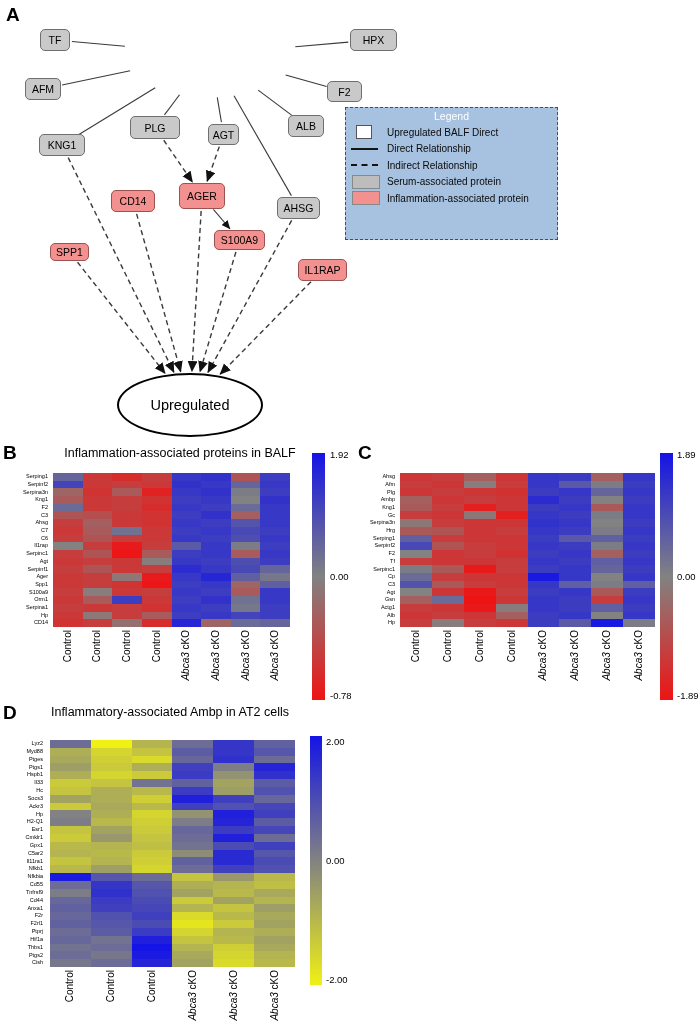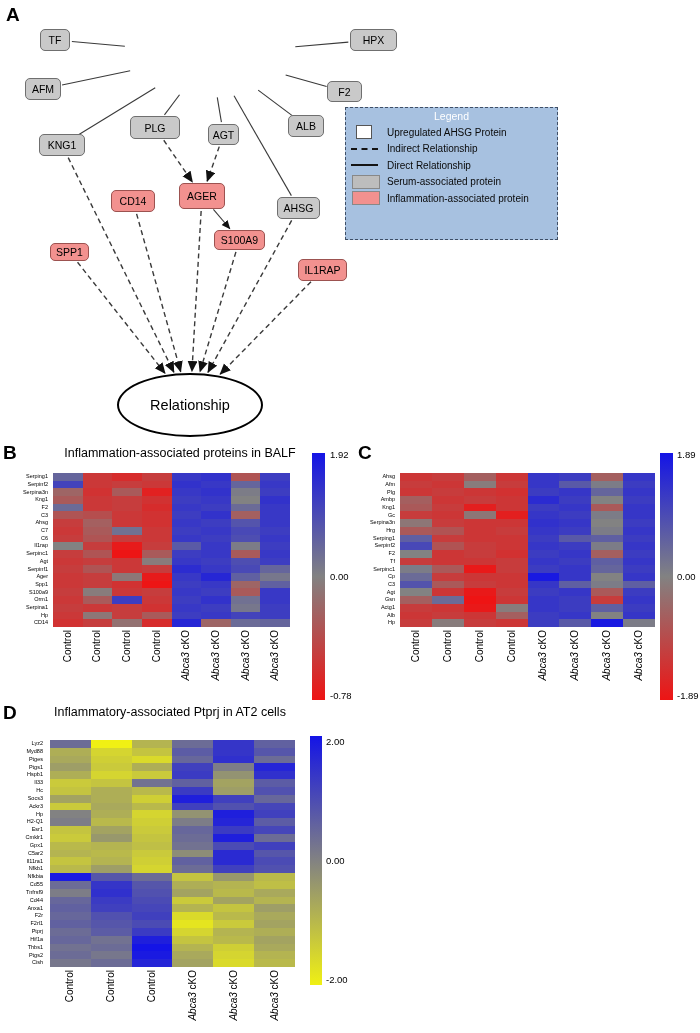--- a/index.html
+++ b/index.html
@@ -98,41 +98,41 @@
         <line x1="213.38223289666809" y1="209.3551532654239" x2="229.91417449970942" y2="228.7526314129924" stroke="#3a3a3a" stroke-width="1.1" marker-end="url(#arrh)"></line>
         <line x1="68.20006025712844" y1="157.59387239729213" x2="173.8975329952566" y2="372.2918638966149" stroke="#3a3a3a" stroke-width="1.4" stroke-dasharray="5,3.5" marker-end="url(#arrh)"></line>
         <line x1="77.53556709264772" y1="262.2028362255195" x2="165.12958541650931" y2="373.4217972508376" stroke="#3a3a3a" stroke-width="1.4" stroke-dasharray="5,3.5" marker-end="url(#arrh)"></line>
         <line x1="136.59145251682608" y1="213.85361953390384" x2="180.7127223827919" y2="371.76132221209735" stroke="#3a3a3a" stroke-width="1.4" stroke-dasharray="5,3.5" marker-end="url(#arrh)"></line>
         <line x1="201.1392665826044" y1="210.99110701964014" x2="191.92280423921494" y2="371.51115950034" stroke="#3a3a3a" stroke-width="1.4" stroke-dasharray="5,3.5" marker-end="url(#arrh)"></line>
         <line x1="235.930456048122" y1="251.89847983959325" x2="199.9597853423985" y2="371.8007155253383" stroke="#3a3a3a" stroke-width="1.4" stroke-dasharray="5,3.5" marker-end="url(#arrh)"></line>
         <line x1="291.650939547913" y1="220.43562128166946" x2="207.90944796376067" y2="372.4823848031258" stroke="#3a3a3a" stroke-width="1.4" stroke-dasharray="5,3.5" marker-end="url(#arrh)"></line>
         <line x1="311.00388610251815" y1="281.7130217068683" x2="220.080371477312" y2="374.3520743438708" stroke="#3a3a3a" stroke-width="1.4" stroke-dasharray="5,3.5" marker-end="url(#arrh)"></line>
       </svg>
     <div class="panel-letter" id="letterA">A</div>
-    <div class="fn-ellipse" id="infEllipse">Relationship</div>
+    <div class="fn-ellipse" id="infEllipse">Upregulated</div>
 
     <div class="legend" id="legendBox" style="background: rgb(167, 193, 224);">
       <div class="legend-title">Legend</div>
       <div class="legend-row">
         <span class="li-icon">
             <span class="ic-box"></span>
           </span>
-        <span class="li-text">Upregulated AHSG Protein</span>
+        <span class="li-text">Upregulated BALF Direct</span>
+      </div>
+      <div class="legend-row">
+        <span class="li-icon">
+            <span class="ic-solid"></span>
+          </span>
+        <span class="li-text">Direct Relationship</span>
       </div>
       <div class="legend-row">
         <span class="li-icon">
             <span class="ic-dash"></span>
           </span>
         <span class="li-text">Indirect Relationship</span>
-      </div>
-      <div class="legend-row">
-        <span class="li-icon">
-            <span class="ic-solid"></span>
-          </span>
-        <span class="li-text">Direct Relationship</span>
       </div>
       <div class="legend-row">
         <span class="li-icon">
             <span class="ic-gray"></span>
           </span>
         <span class="li-text">Serum-associated protein</span>
       </div>
       <div class="legend-row">
         <span class="li-icon">
             <span class="ic-pink"></span>
@@ -583,21 +583,21 @@
       <div>
         <span><i>Abca3</i> cKO</span>
       </div>
     </div>
   <div class="colorbar" id="hmC-bar" style="background: linear-gradient(rgb(20, 20, 230), rgb(130, 130, 130), rgb(238, 20, 20));"></div>
   <span class="cb-label" id="hmC-max">1.89</span>
   <span class="cb-label" id="hmC-mid">0.00</span>
   <span class="cb-label" id="hmC-min">-1.89</span>
 
   <div class="panel-letter" id="letterD">D</div>
-  <div class="hm-title" id="titleD">Inflammatory-associated Ptprj in AT2 cells</div>
+  <div class="hm-title" id="titleD">Inflammatory-associated Ambp in AT2 cells</div>
   <div class="hm-rows" id="hmD-rows">
       <div>Lyz2</div>
       <div>Myd88</div>
       <div>Ptges</div>
       <div>Ptgs1</div>
       <div>Hspb1</div>
       <div>Il33</div>
       <div>Hc</div>
       <div>Socs3</div>
       <div>Ackr3</div>

